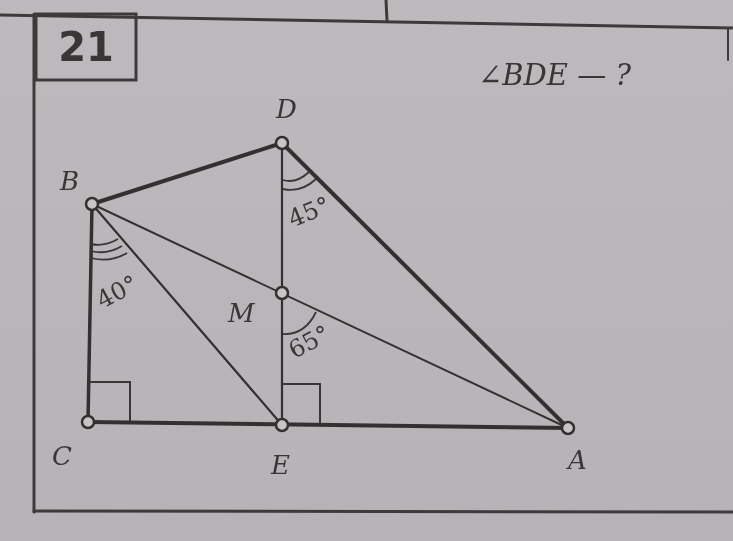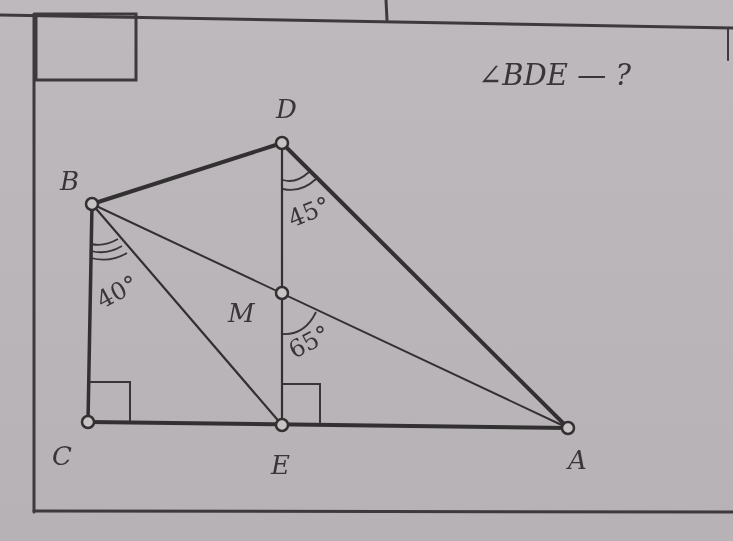--- a/index.html
+++ b/index.html
@@ -81,20 +81,21 @@
     <g fill="#c8c4c6" stroke="#333032" stroke-width="2.5">
       <circle cx="92" cy="204" r="6"></circle>
       <circle cx="282" cy="143" r="6"></circle>
       <circle cx="282" cy="293" r="6"></circle>
       <circle cx="88" cy="422" r="6"></circle>
       <circle cx="282" cy="425" r="6"></circle>
       <circle cx="568" cy="428" r="6"></circle>
     </g>
   </svg>
 
+  <div class="problem-number">21</div>
   <div class="question">∠BDE — ?</div>
 
   <div class="lbl" style="left:60px; top:168px;">B</div>
   <div class="lbl" style="left:276px; top:96px;">D</div>
   <div class="lbl" style="left:228px; top:300px;">M</div>
   <div class="lbl" style="left:52px; top:443px;">C</div>
   <div class="lbl" style="left:271px; top:452px;">E</div>
   <div class="lbl" style="left:568px; top:447px;">A</div>
 
   <div class="ang" style="left:96px; top:280px; transform: rotate(-28deg);">40°</div>

